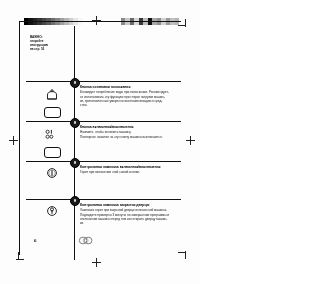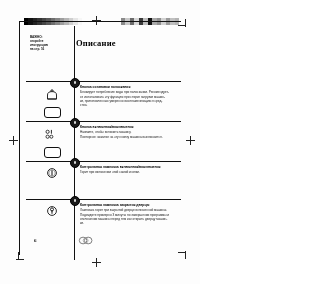--- a/index.html
+++ b/index.html
@@ -291,21 +291,20 @@
   <div class="page">
     <div class="page-inner">
 
       <div class="note">
         <div>ВАЖНО:</div>
         <div>откройте</div>
         <div>инструкцию</div>
         <div>на стр. 16</div>
       </div>
 
-      <div class="doc-title">Описание</div>
 
       <div class="spine"></div>
 
       <div class="section sec-1">
         <div class="node"></div>
         <div class="icon-col">
           <span class="glyph-crown">
             <svg width="12" height="11" viewBox="0 0 12 11">
               <path d="M1.5 10 L1.5 6 Q1.5 2.6 6 2.6 Q10.5 2.6 10.5 6 L10.5 10 Z" fill="none" stroke="#111" stroke-width="0.9"></path>
               <path d="M5 2.6 L5 1 L7 1 L7 2.6" fill="none" stroke="#111" stroke-width="0.9"></path>

